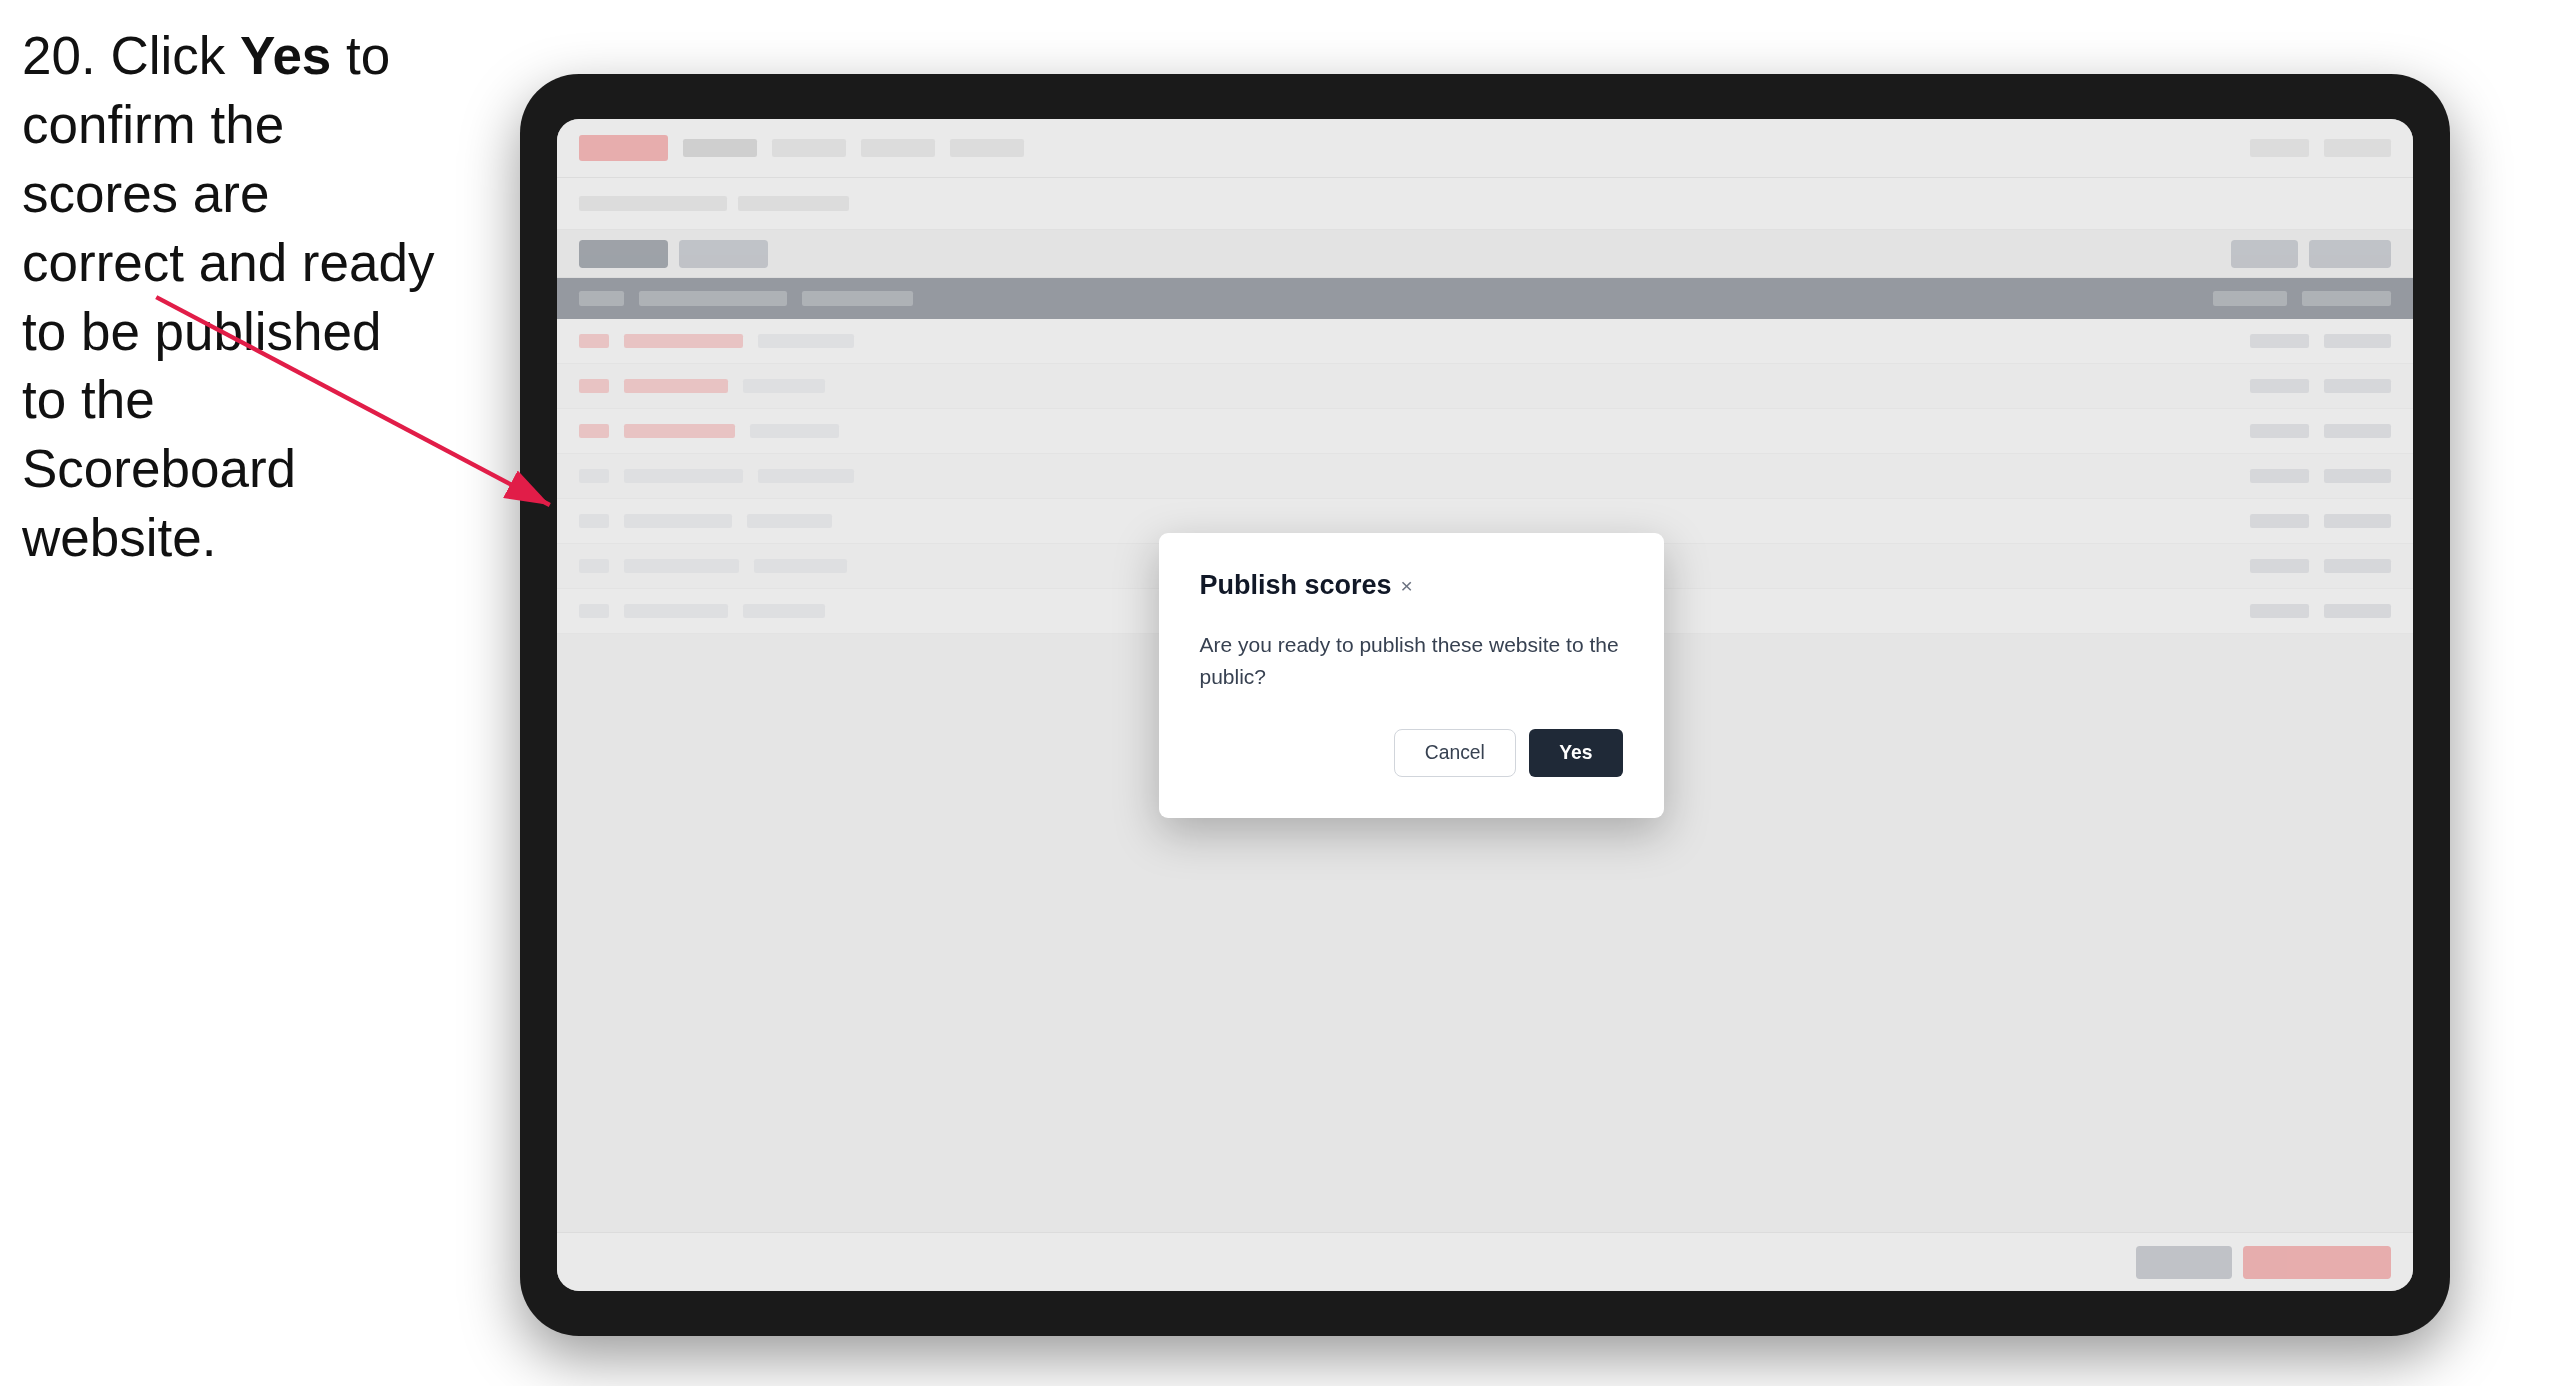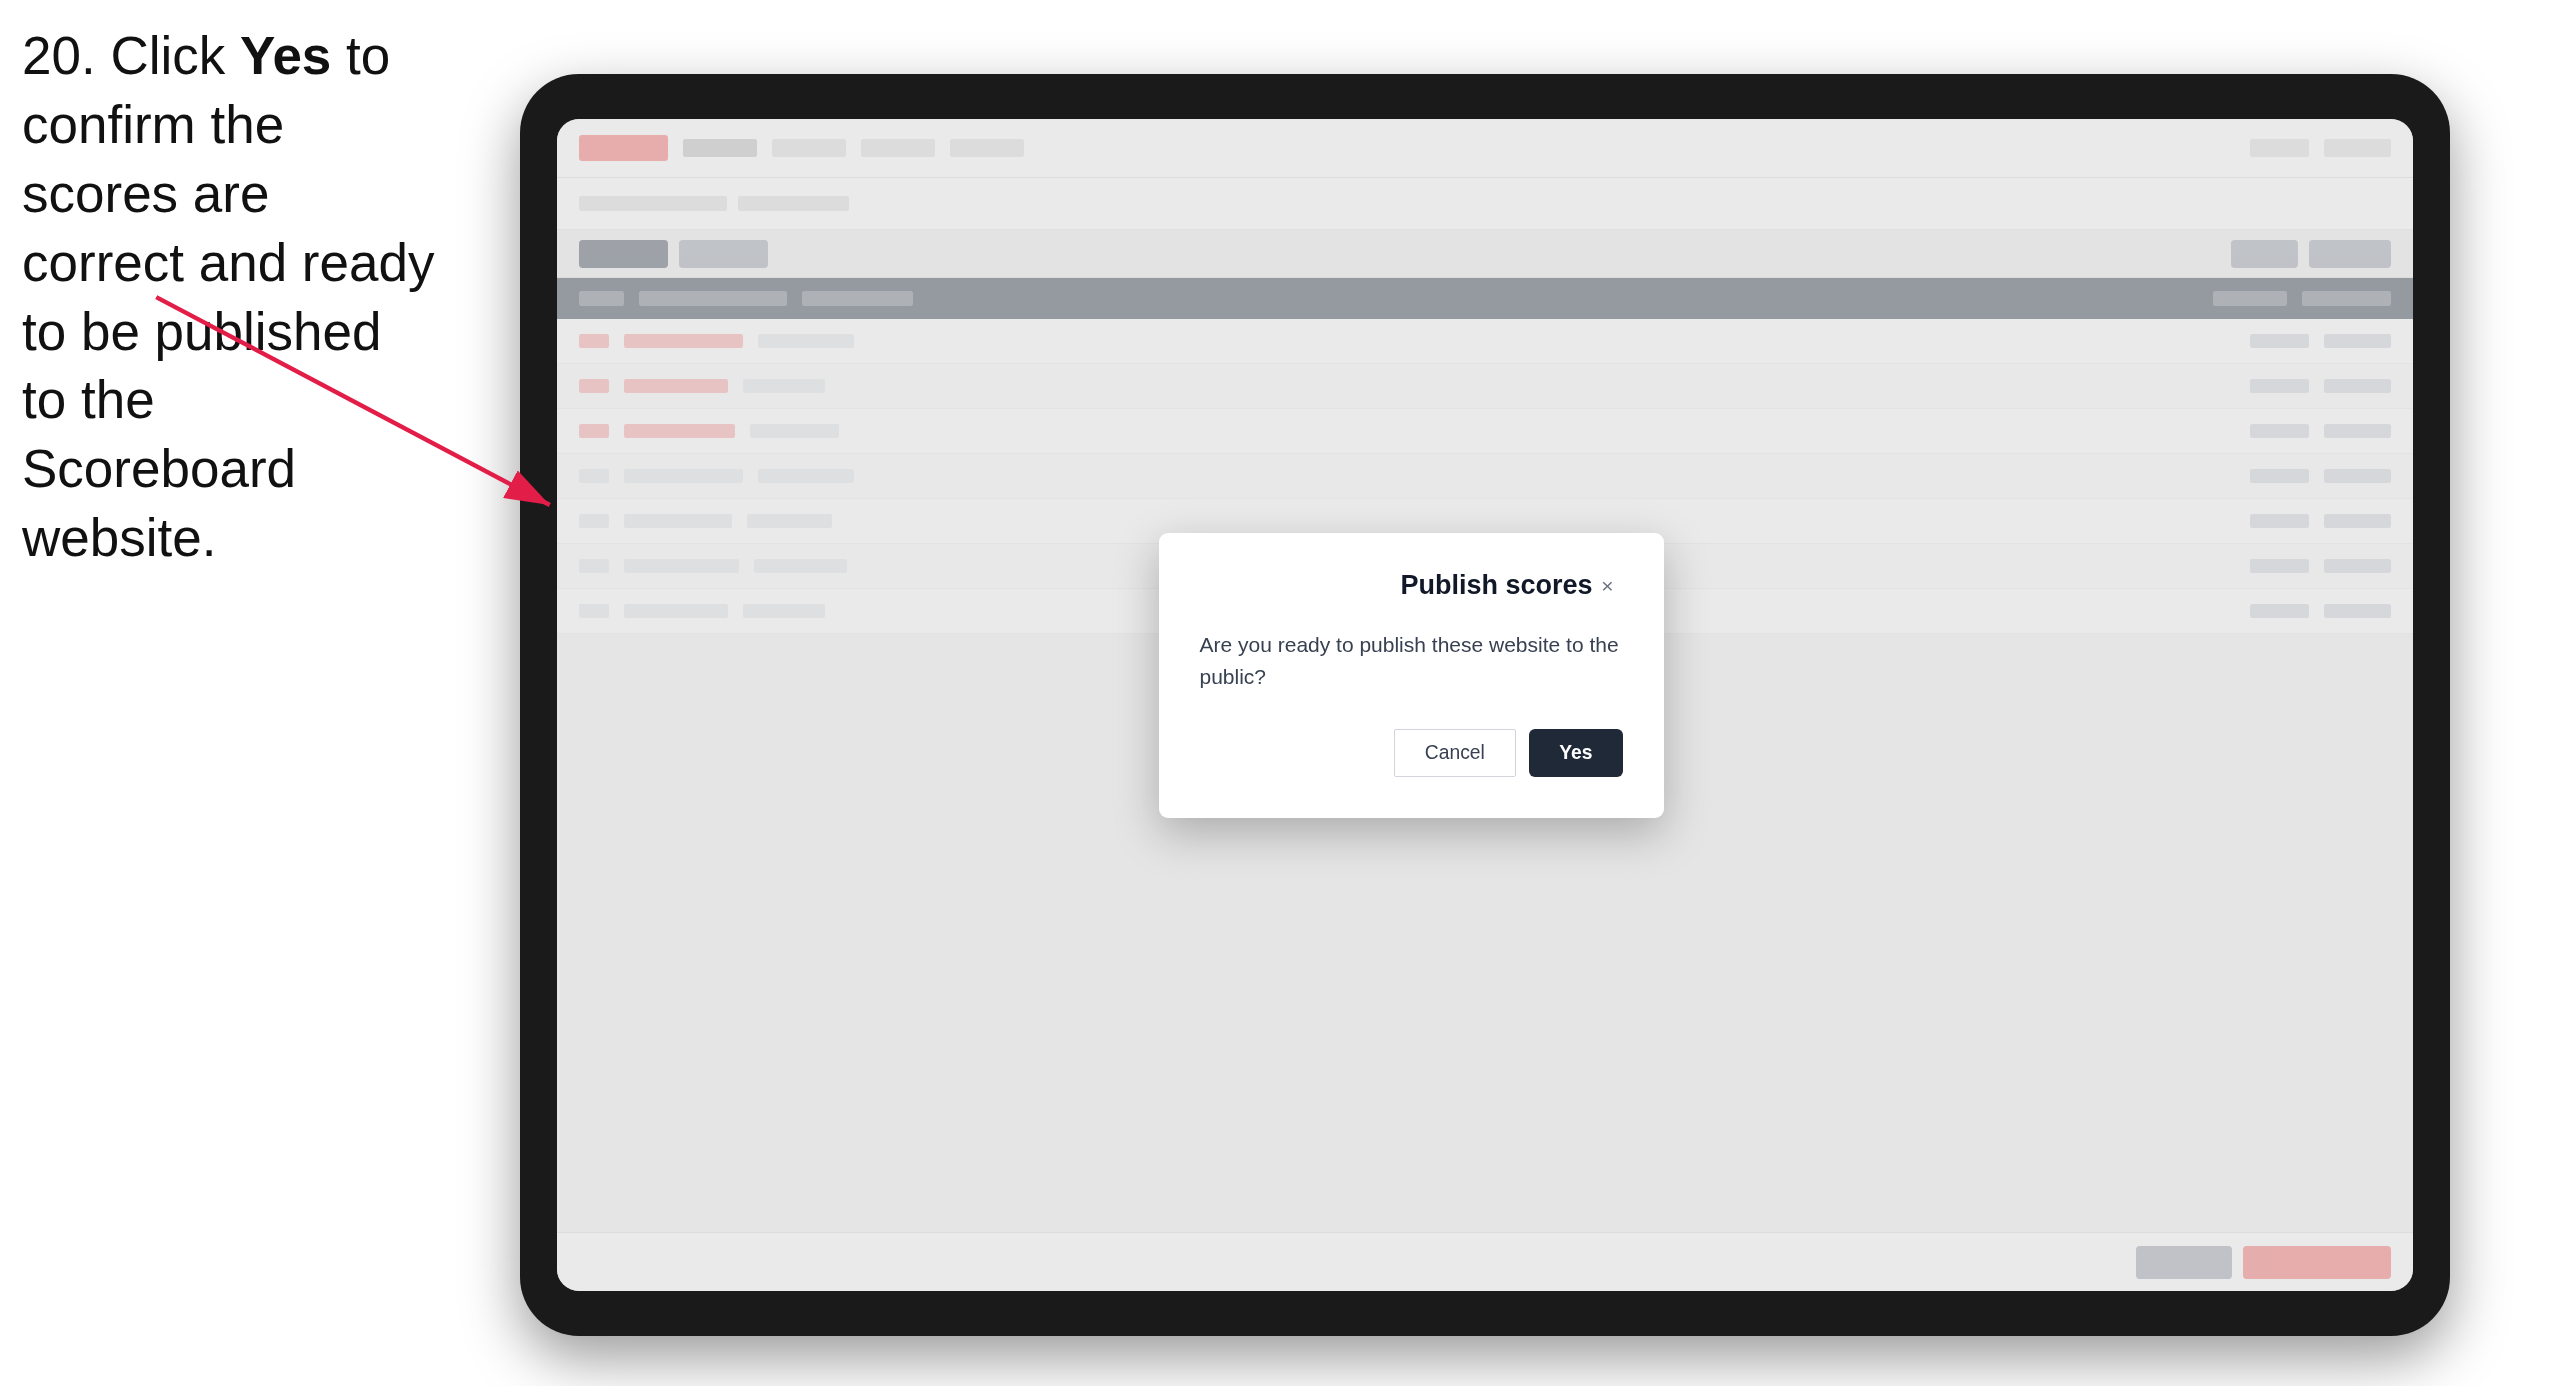--- a/index.html
+++ b/index.html
@@ -232,21 +232,21 @@
       box-shadow: 0 15px 45px rgba(0,0,0,0.25);
       position: relative;
       padding: 37px 41px 41px;
       margin-top: -59px;
       margin-left: -148px;
     }
 
     .modal-title-row {
       display: flex;
       align-items: center;
-      justify-content: flex-end;
+      justify-content: flex-start;
       margin-bottom: 28px;
     }
 
     .modal-title {
       font-size: 27px;
       font-weight: 600;
       color: #111827;
     }
 
     .modal-close-btn {
@@ -272,21 +272,21 @@
 
     .modal-footer {
       display: flex;
       justify-content: flex-end;
       gap: 13.4px;
     }
 
     .btn-cancel {
       padding: 12px 30px;
       border: 0.7px solid #d1d5db;
-      border-radius: 2px;
+      border-radius: 8px;
       background: #ffffff;
       font-size: 19.3px;
       color: #374151;
       cursor: pointer;
     }
 
     .btn-yes {
       padding: 12px 30px;
       border: none;
       border-radius: 6px;

